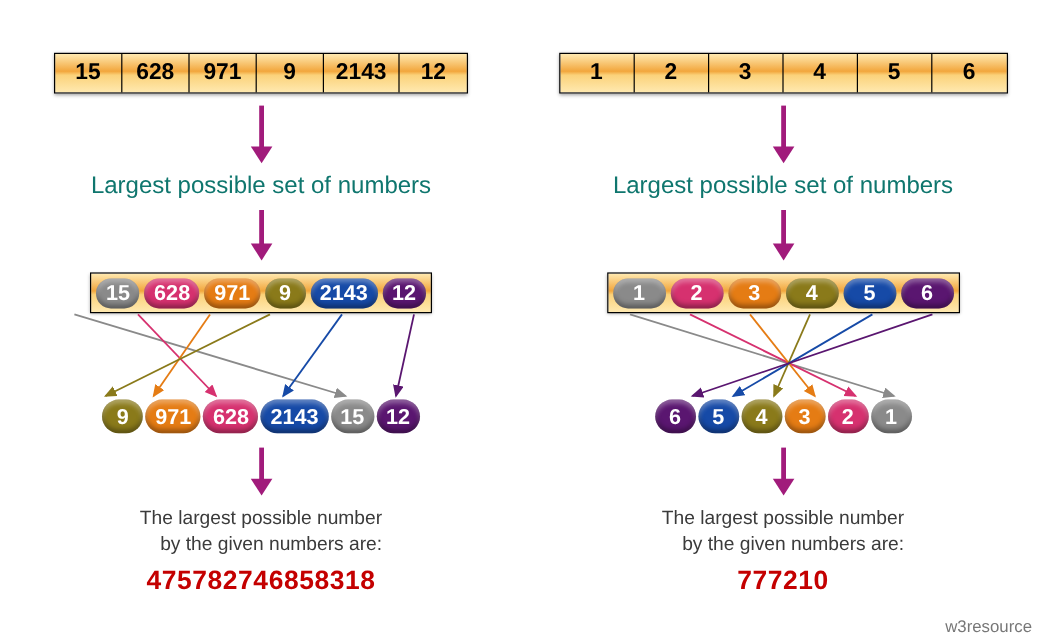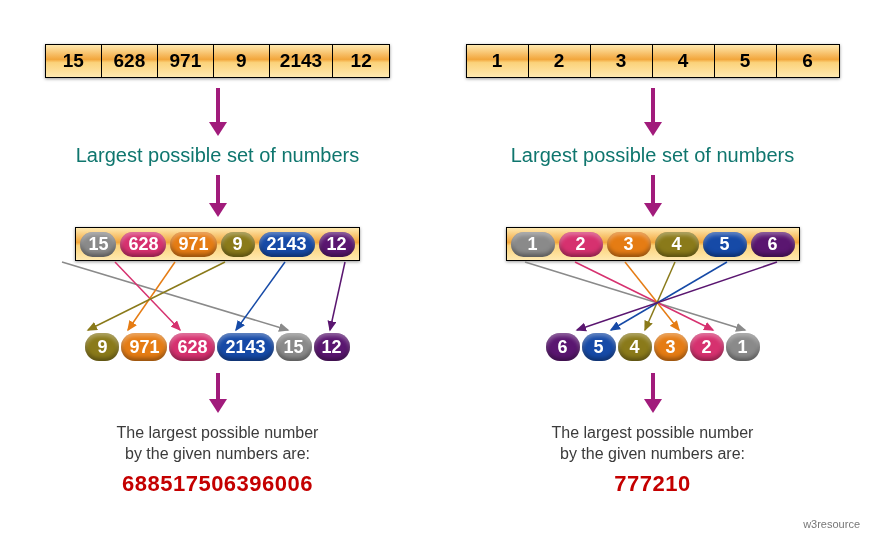--- a/index.html
+++ b/index.html
@@ -115,37 +115,37 @@
     gap: 2px;
   }
   .sorted .pill { height: 28px; }
 
   .down-arrow3 { margin-top: 12px; }
   .down-arrow3 .shaft { height: 28px; }
   .down-arrow3 .head { top: 26px; }
 
   .result-text {
     margin-top: 50px;
-    text-align: center;
+    text-align: right;
     color: #3b3b3b;
     font-size: 16px;
     line-height: 1.3;
   }
   .result-num {
     margin-top: 6px;
     color: #c40000;
     font-size: 22px;
     font-weight: bold;
     letter-spacing: .5px;
   }
   .footer {
     position: absolute;
     right: 10px;
     bottom: 6px;
-    font-size: 11px;
+    font-size: 14px;
     color: #777;
     margin-top: 39px;
   }
   svg.arrows {
     position: absolute;
     left: 0; top: 0;
     pointer-events: none;
   }
 </style>
 </head>
@@ -221,21 +221,21 @@
     </div>
 
     <div class="down-arrow down-arrow3">
         <div class="shaft"></div>
         <div class="head"></div>
       </div>
     <div class="result-text">
       <span>The largest possible number</span><br>
       <span>by the given numbers are:</span>
     </div>
-    <div class="result-num">688517506396006</div>
+    <div class="result-num">475782746858318</div>
   </div>
 
   <div class="half">
     <div class="array">
       <div class="cell narrow">1</div>
       <div class="cell narrow">2</div>
       <div class="cell narrow">3</div>
       <div class="cell narrow">4</div>
       <div class="cell narrow">5</div>
       <div class="cell narrow">6</div>

